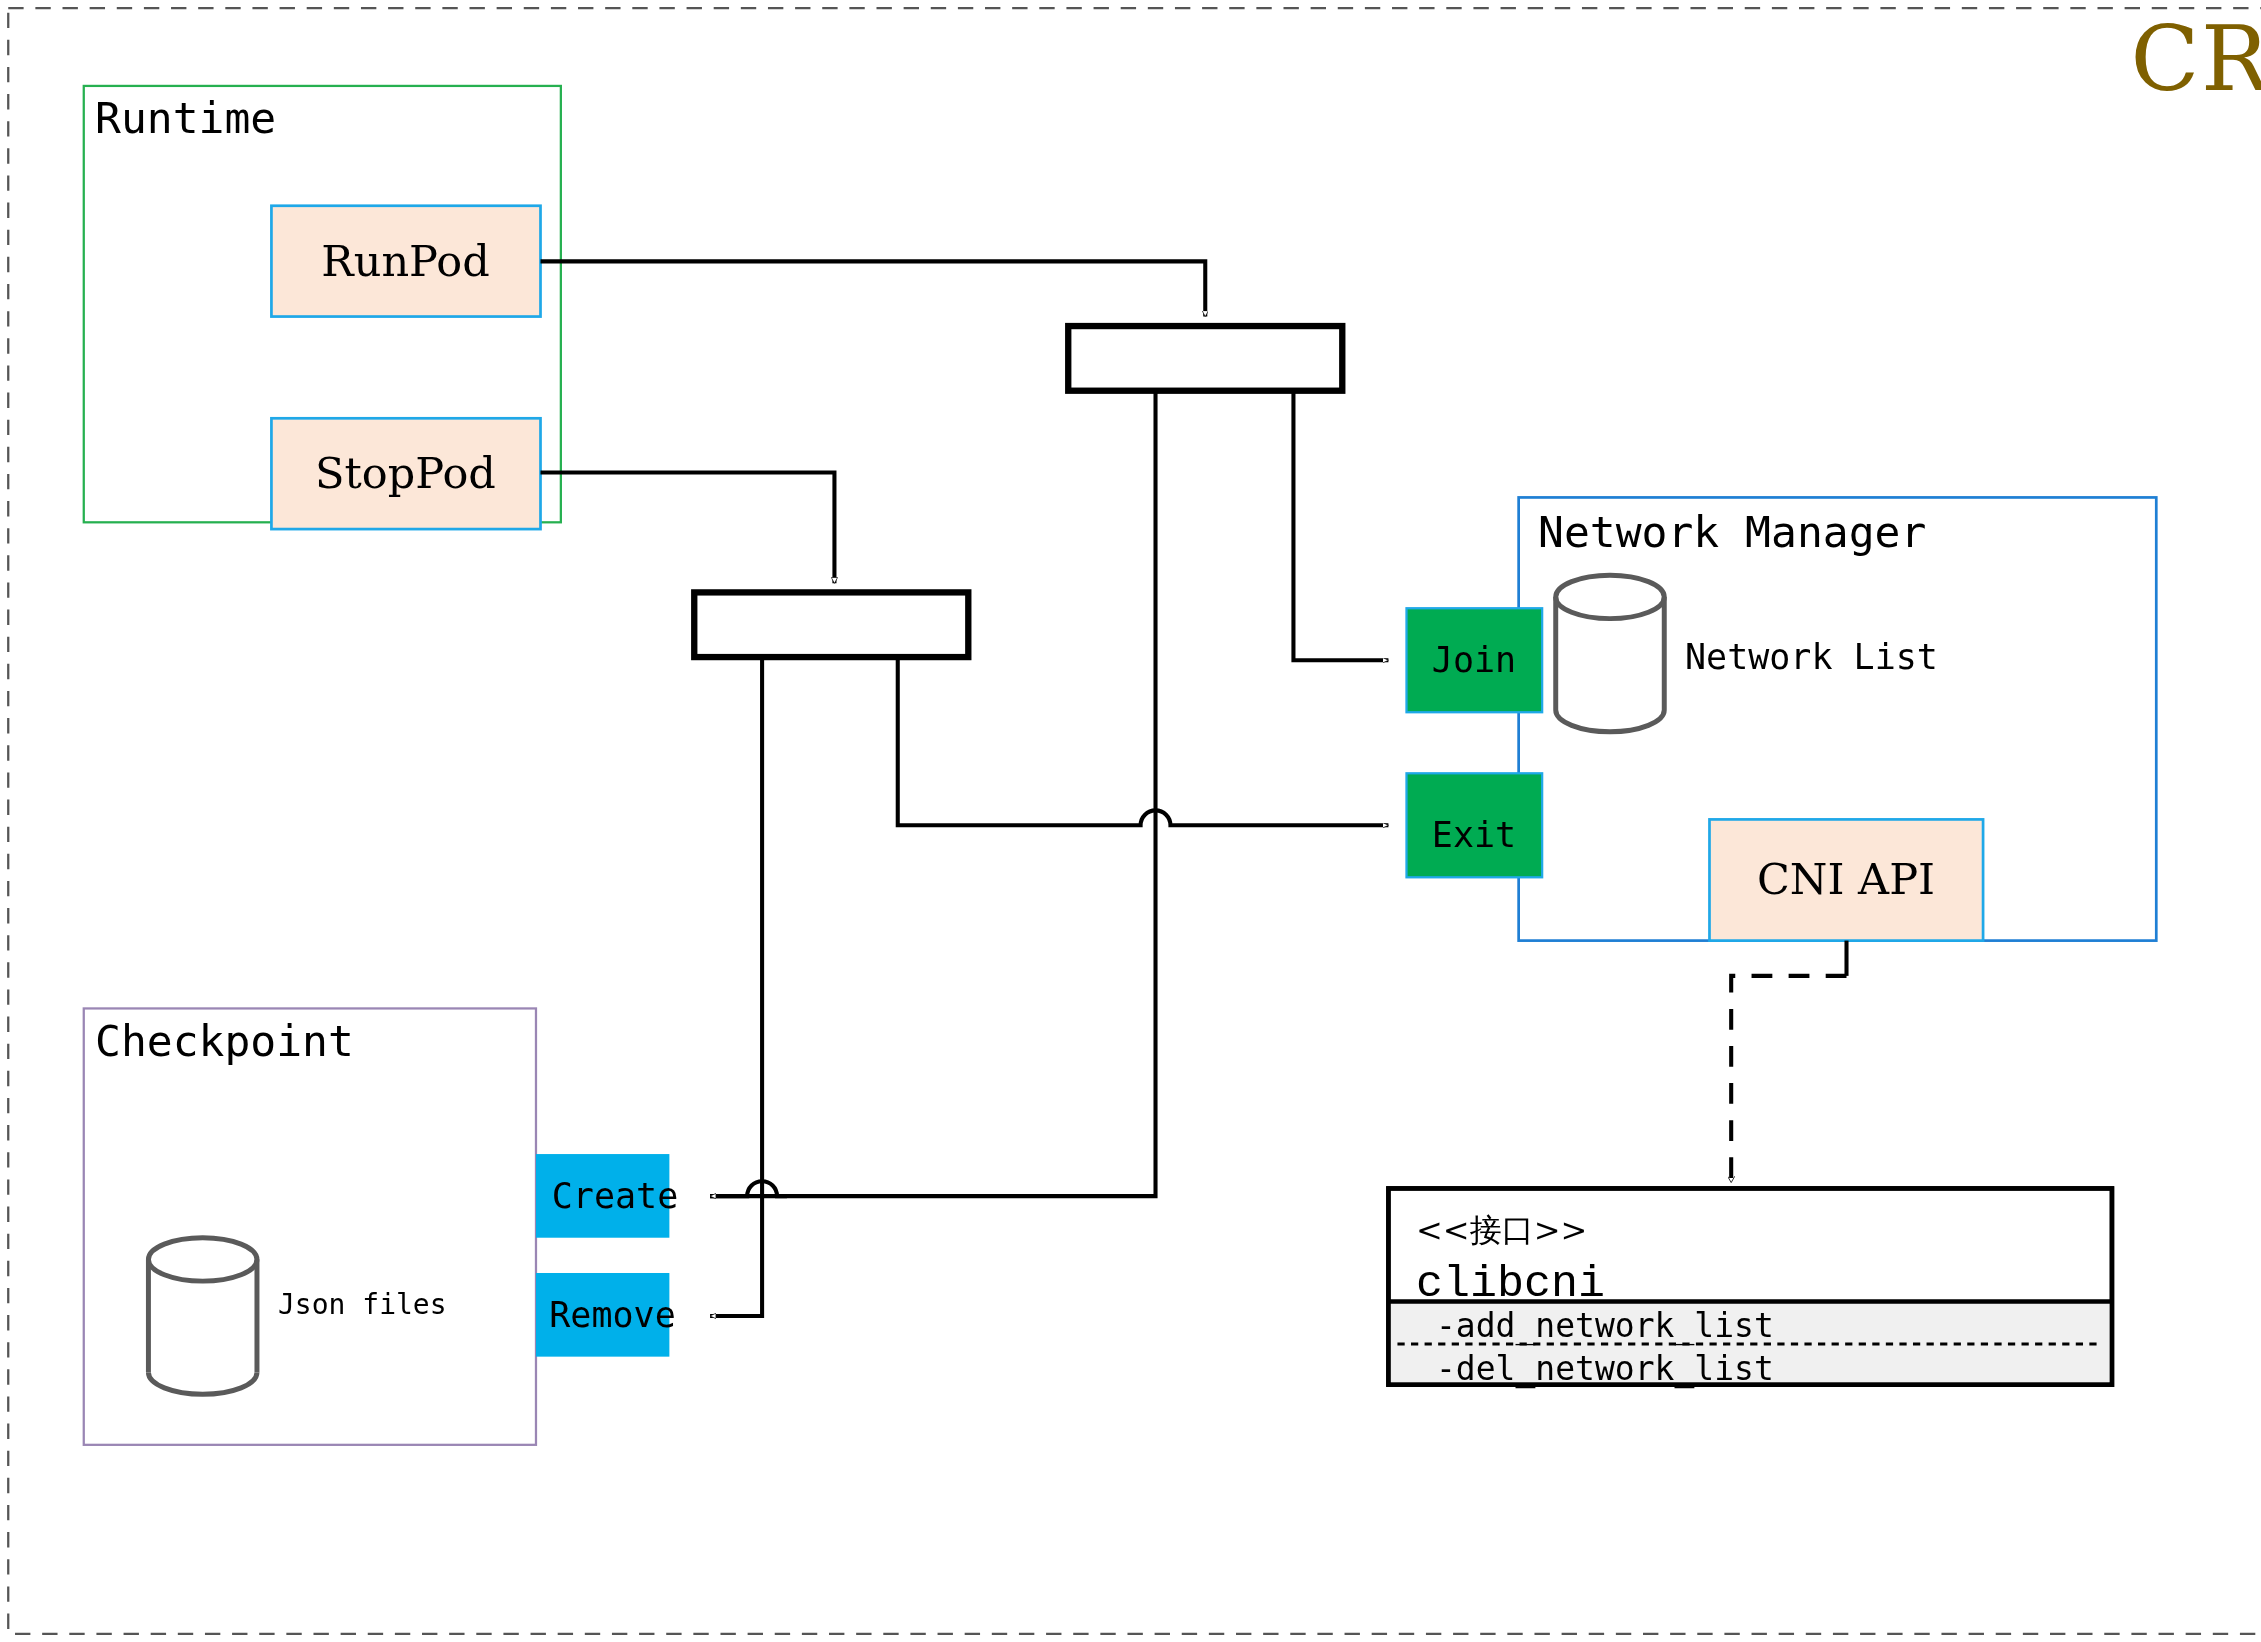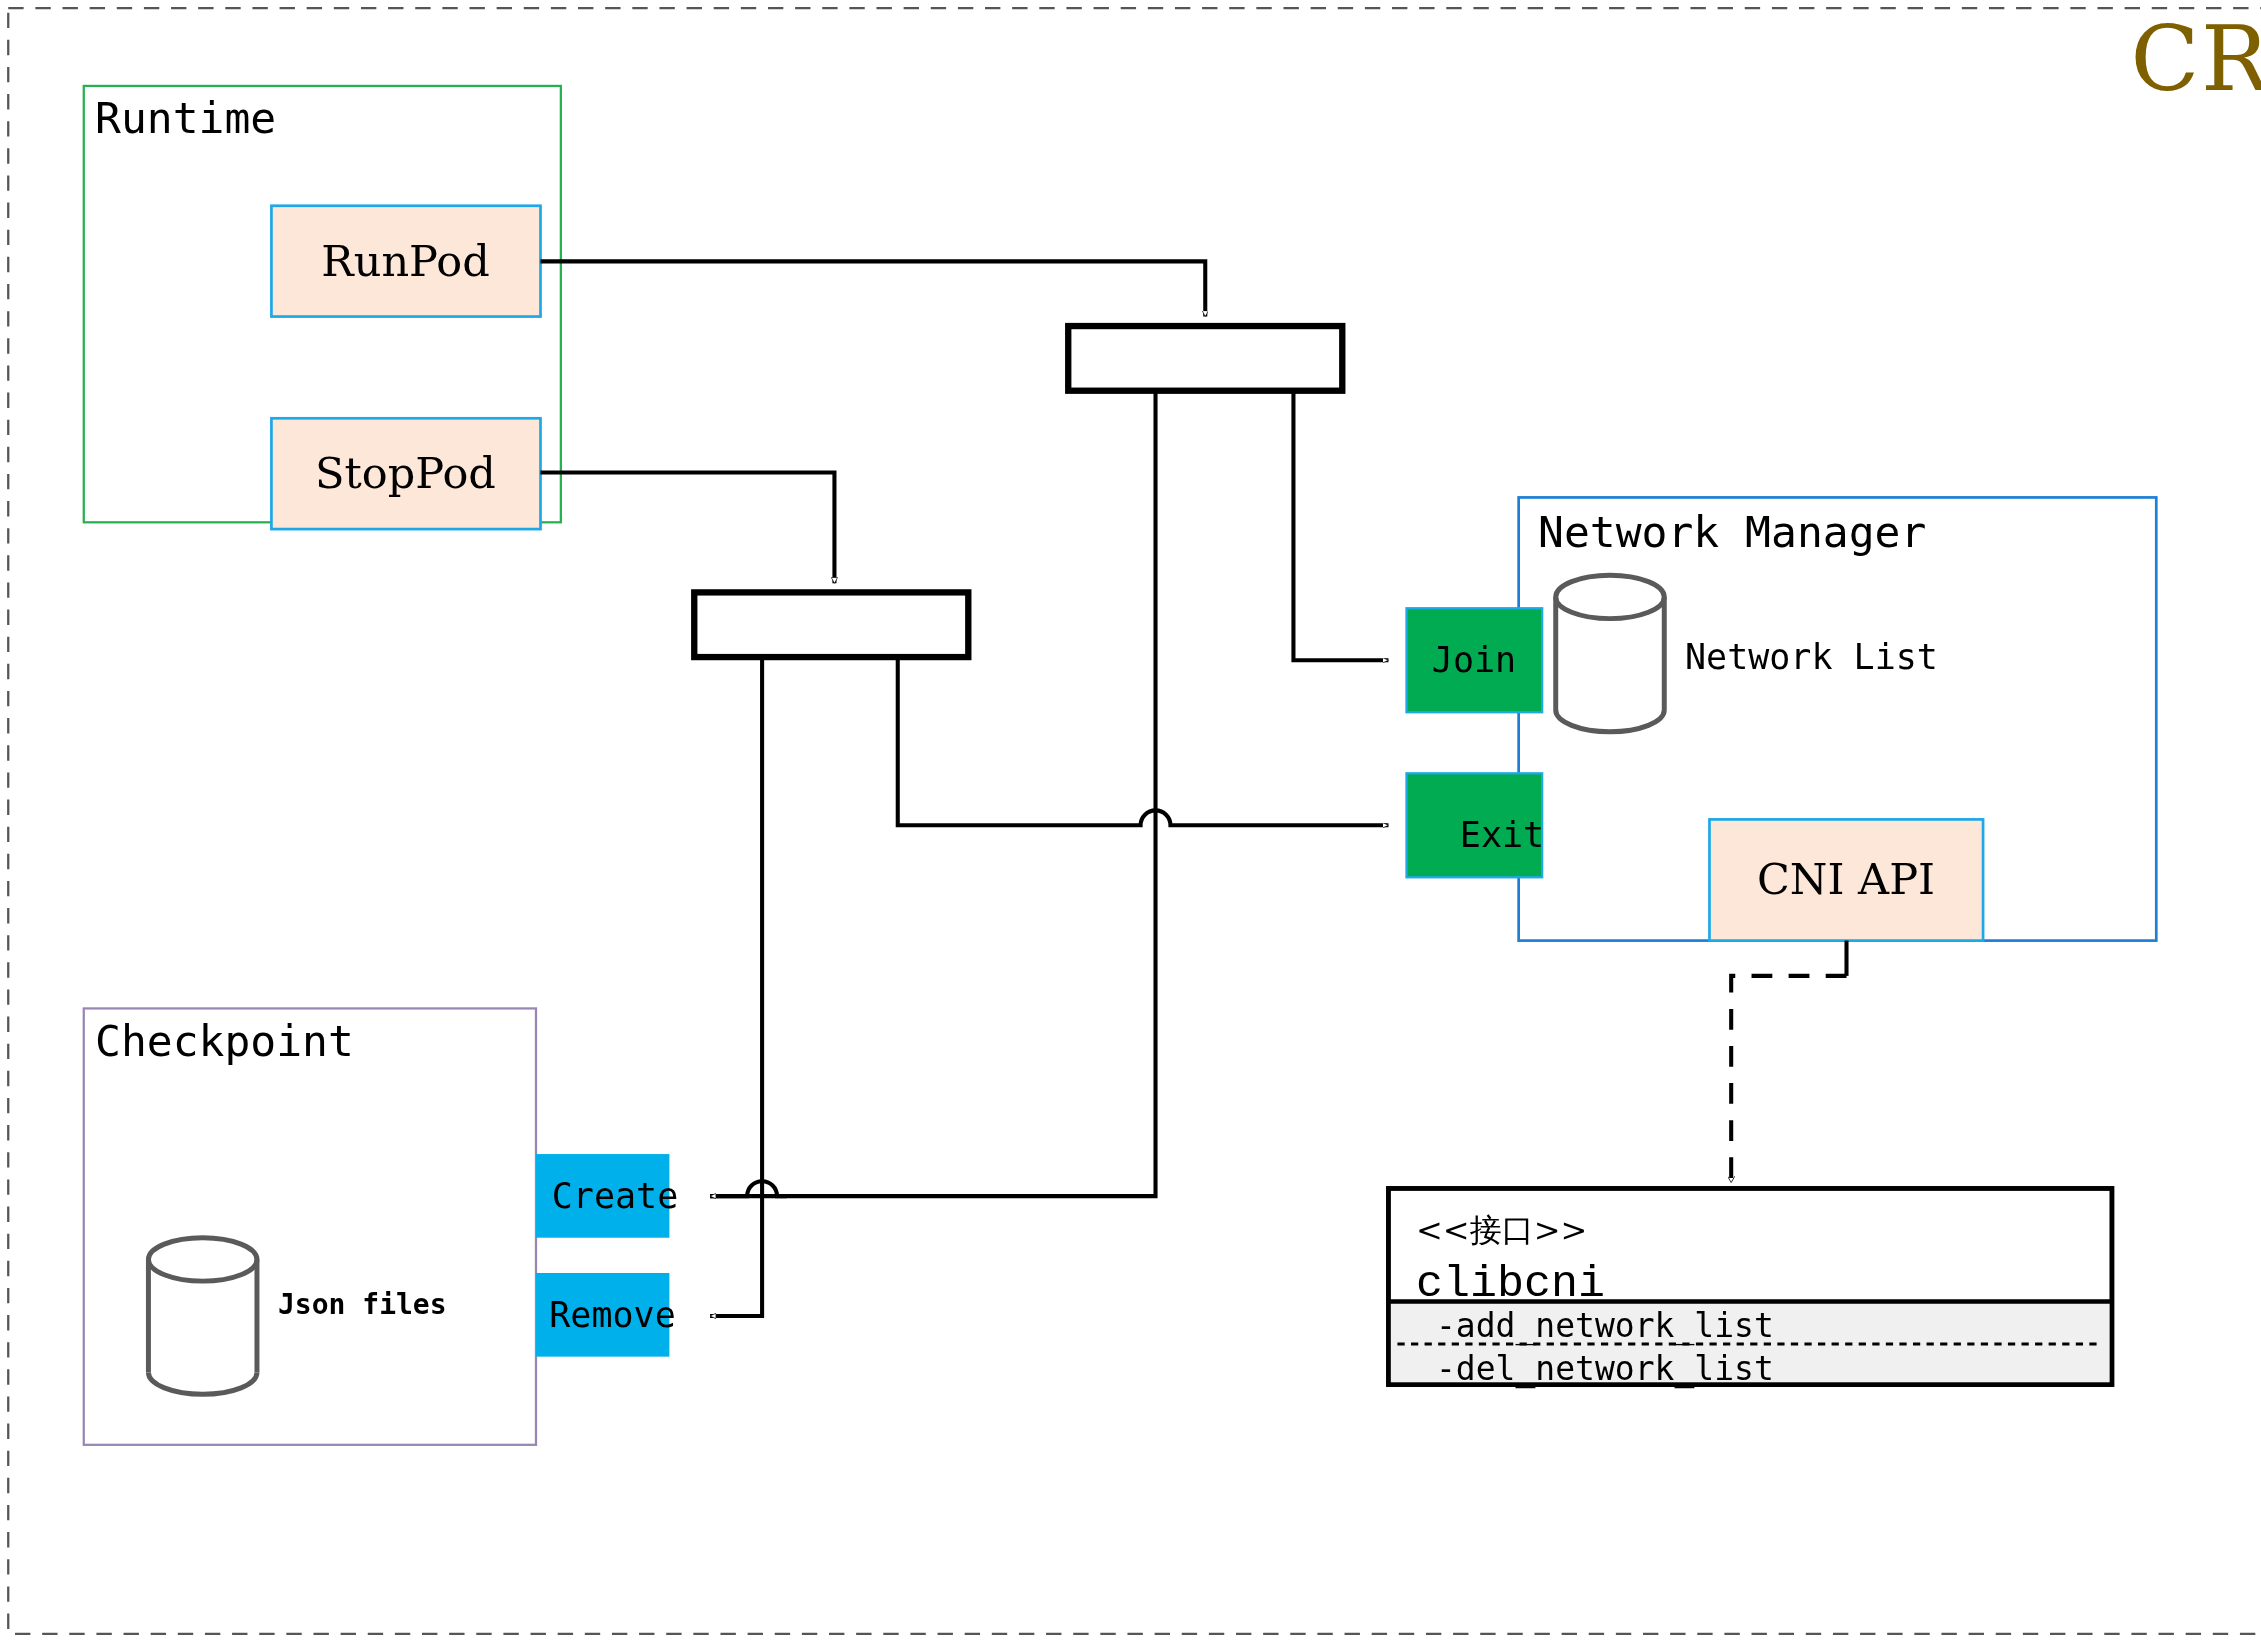--- a/index.html
+++ b/index.html
@@ -3,21 +3,21 @@
 <meta charset="utf-8">
 <style>
   html,body{margin:0;padding:0;background:#ffffff;}
   body{font-family:"DejaVu Serif", serif;}
   #stage{position:relative;width:2335px;height:1642px;background:#fff;overflow:hidden;}
   svg.diagram{position:absolute;left:0;top:0;width:2335px;height:1642px;}
   .lbl{position:absolute;white-space:pre;color:#000;line-height:1;}
   .title-cri{font-family:"DejaVu Serif", serif;font-size:90px;color:#7f6000;letter-spacing:1.8px;}
   .grp-title{font-family:"DejaVu Sans Mono", monospace;font-size:43px;}
   .box-label{font-family:"DejaVu Serif", serif;font-size:43px;}
-  .small-mono{font-family:"DejaVu Sans Mono", monospace;font-size:28px;font-weight:bold;}
+  .small-mono{font-family:"DejaVu Sans Mono", monospace;font-size:28px;}
   .mid-mono{font-family:"DejaVu Sans Mono", monospace;font-size:35px;}
   .iface-stereo{font-family:"DejaVu Serif", serif;font-size:32px;}
   .iface-name{font-family:Liberation Mono, monospace;font-size:45px;}
   .iface-meth{font-family:"DejaVu Sans Mono", monospace;font-size:33px;}
   .ctr{display:flex;align-items:center;justify-content:center;text-align:center;}
 </style>
 </head>
 <body>
 
 <div id="stage">
@@ -108,21 +108,21 @@
   <div class="lbl grp-title" style="left:95px;top:1020px;">Checkpoint</div>
 
   <div class="lbl grp-title" style="left:1538px;top:511px;">Network Manager</div>
 
   <div class="lbl box-label ctr" style="left:271px;top:206px;width:269px;height:111px;">RunPod</div>
 
   <div class="lbl box-label ctr" style="left:271px;top:418px;width:269px;height:111px;">StopPod</div>
 
   <div class="lbl mid-mono ctr" style="left:1406px;top:608px;width:136px;height:104px;border-radius:12px;">Join</div>
 
-  <div class="lbl mid-mono ctr" style="left:1406px;top:773px;width:136px;height:124px;margin-left:28px;">Exit</div>
+  <div class="lbl mid-mono ctr" style="left:1406px;top:773px;width:136px;height:124px;">Exit</div>
 
   <div class="lbl mid-mono ctr" style="left:536px;top:1154px;width:158px;height:84px;">Create</div>
 
   <div class="lbl mid-mono ctr" style="left:536px;top:1273px;width:133px;height:84px;padding-left:10px;">Remove</div>
 
   <div class="lbl box-label ctr" style="left:1709px;top:819px;width:274px;height:121px;">CNI API</div>
 
   <div class="lbl mid-mono" style="left:1685px;top:640px;">Network List</div>
 
   <div class="lbl small-mono" style="left:278px;top:1291px;">Json files</div>

